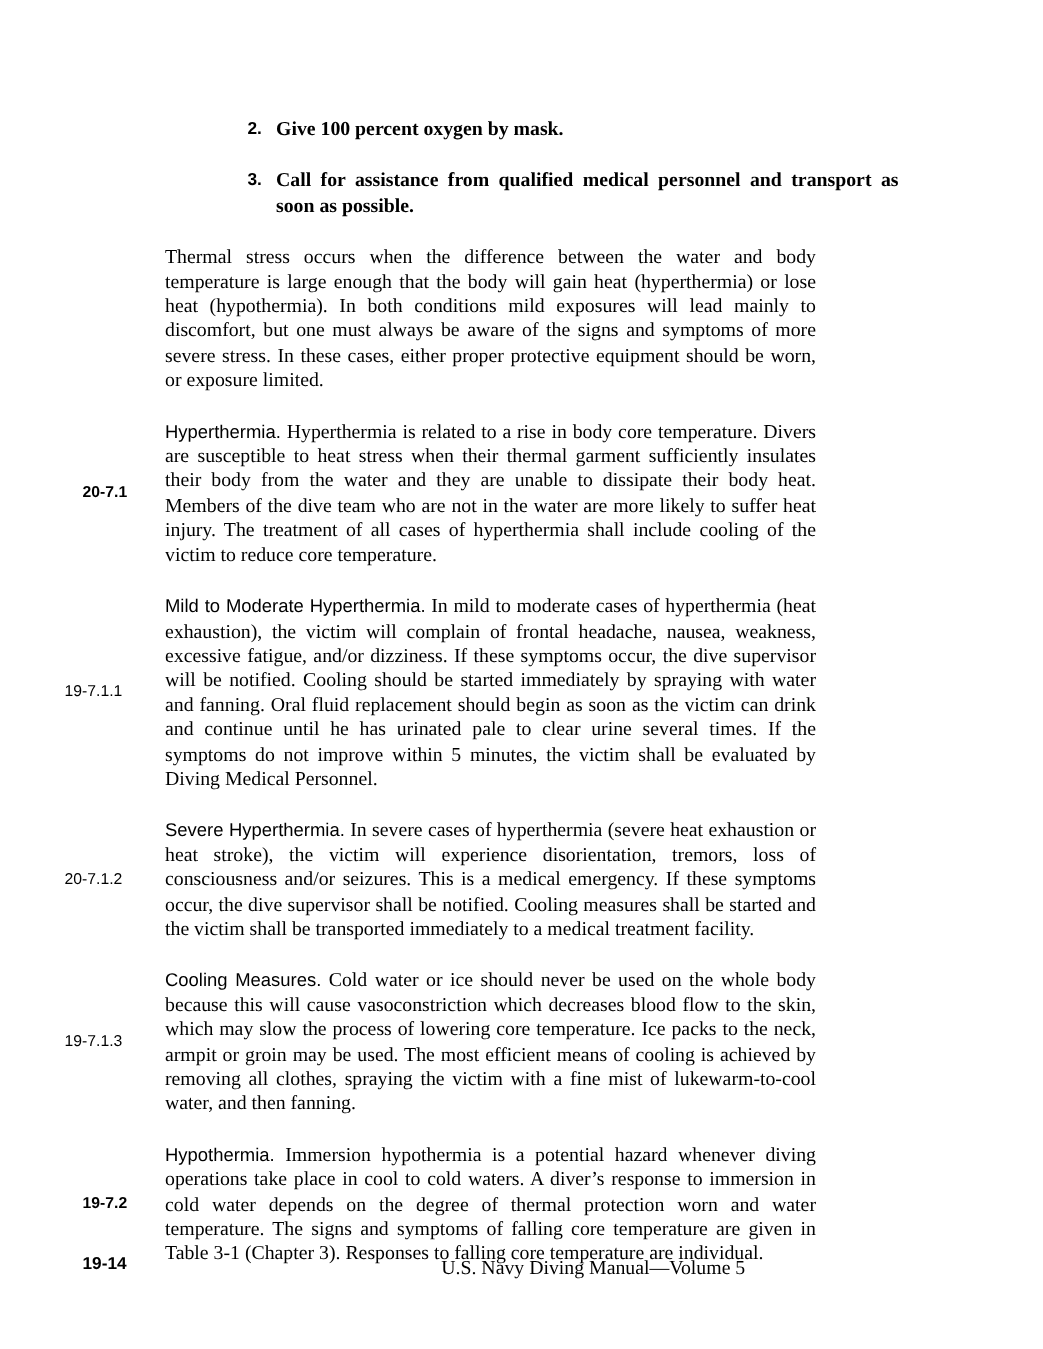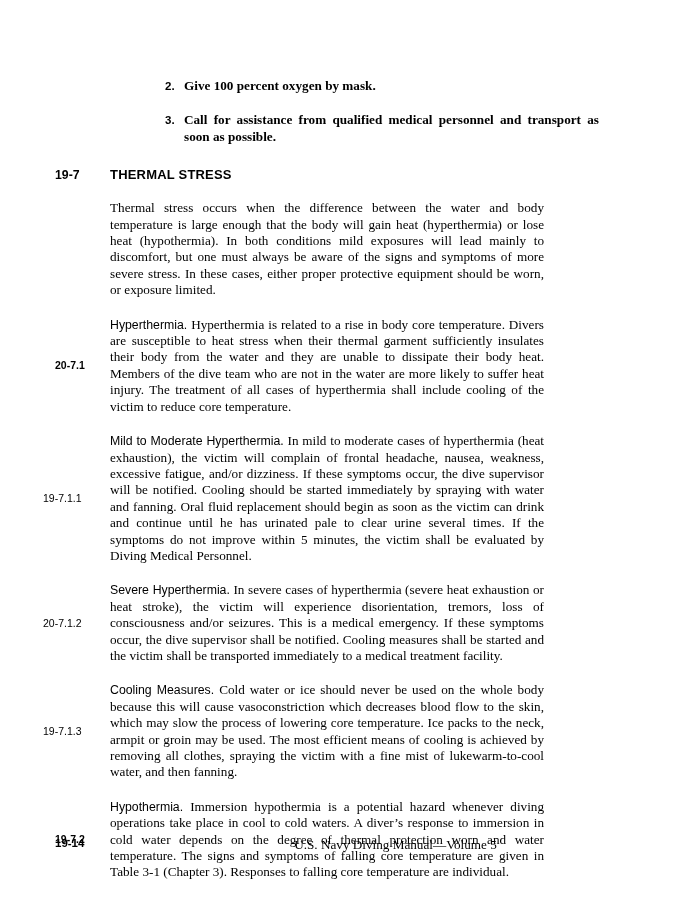--- a/index.html
+++ b/index.html
@@ -142,24 +142,20 @@
     <div class="list-item" style="margin-bottom:18px">
       <span class="list-num">2.</span>
       <span class="list-text">Give 100 percent oxygen by mask.</span>
     </div>
     <div class="list-item">
       <span class="list-num">3.</span>
       <span class="list-text">Call for assistance from qualified medical personnel and transport as soon as possible.</span>
     </div>
   </div>
 
-  <div class="section-head">
-    <span class="sec-num">19-7</span>
-    <span class="sec-title">THERMAL STRESS</span>
-  </div>
 
   <div class="spacer-18"></div>
 
   <div class="row">
     <div class="num-col"></div>
     <div class="body-col">Thermal stress occurs when the difference between the water and body temperature is large enough that the body will gain heat (hyperthermia) or lose heat (hypothermia). In both conditions mild exposures will lead mainly to discomfort, but one must always be aware of the signs and symptoms of more severe stress. In these cases, either proper protective equipment should be worn, or exposure limited.</div>
   </div>
 
   <div class="spacer-18"></div>
 

